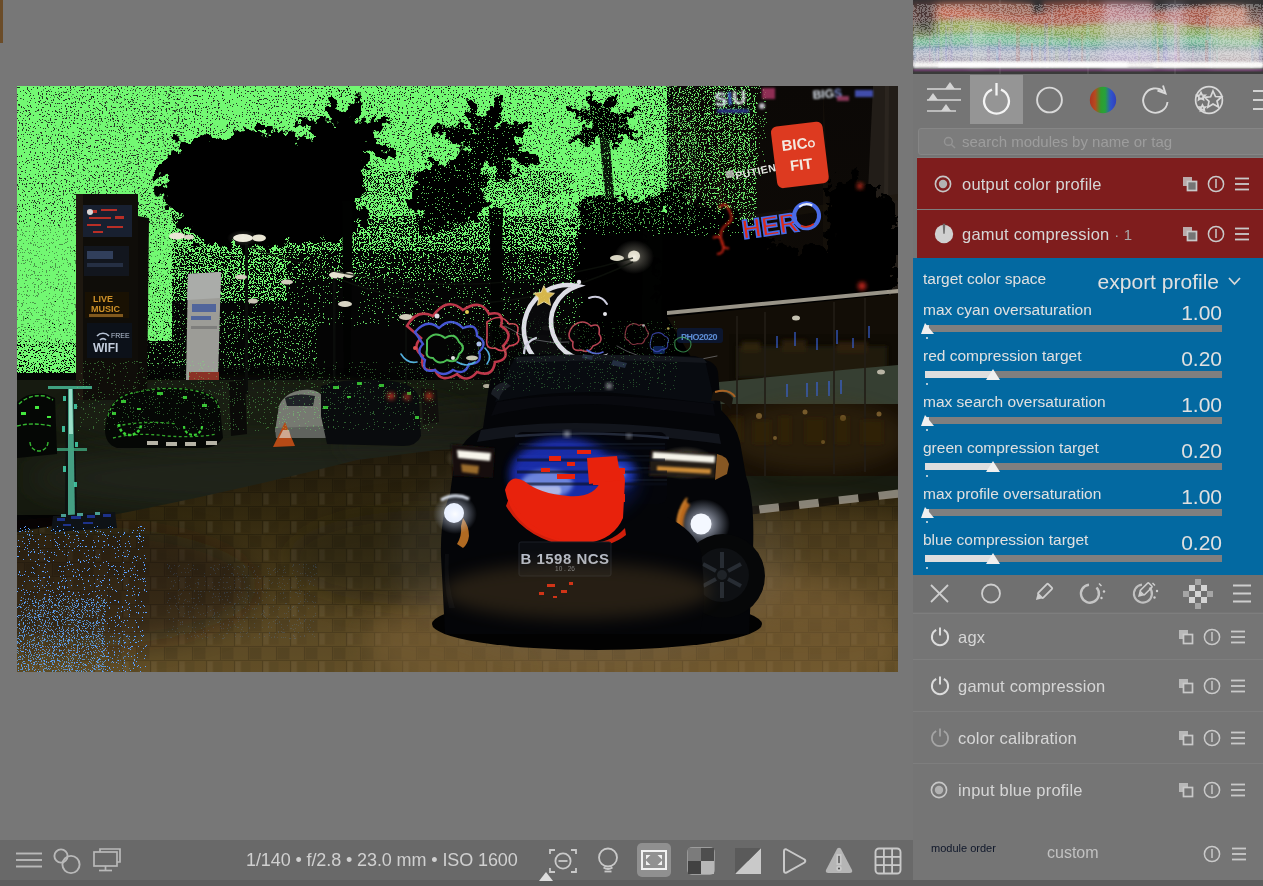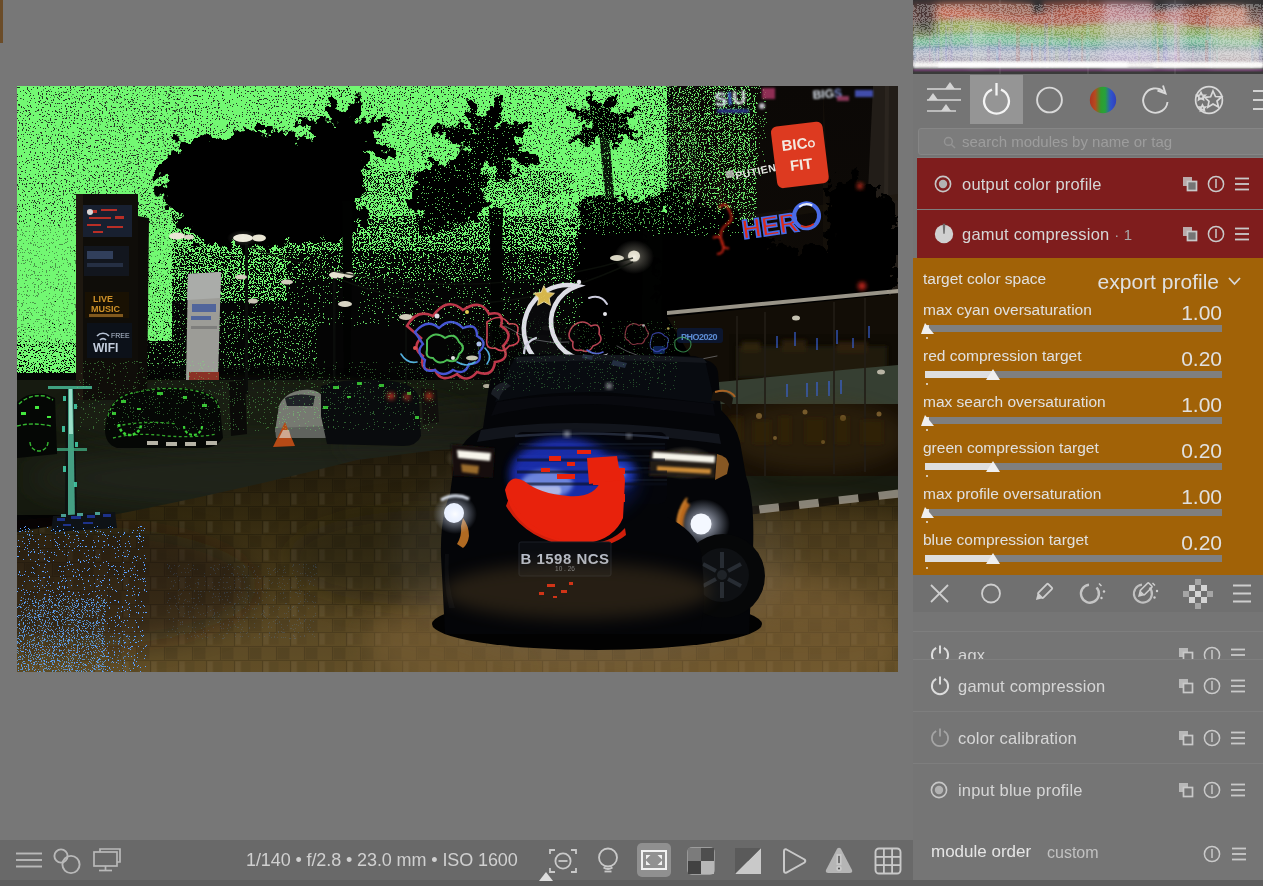--- a/index.html
+++ b/index.html
@@ -12,31 +12,31 @@
 #bstrip{left:0;top:880px;width:1263px;height:6px;background:#5d5d5d}
 #handle{left:539px;top:872px;width:0;height:0;border-left:7px solid transparent;border-right:7px solid transparent;border-bottom:9px solid #dddddd}
 
 .tabtile{left:57px;top:75px;width:53px;height:49px;background:#959595}
 #search{left:5px;top:128px;width:331px;height:25px;background:#7c7c7c;border:1px solid #868686;border-radius:3px;color:#9d9d9d;font-size:15px;line-height:25px;padding-left:24px}
 .mrow{left:4px;width:350px;background:#7f1d1d;border-top:1px solid #7f7f7f}
 .nm{position:absolute;left:45px;top:50%;transform:translateY(-50%);font-size:16.5px;color:#d6d6d6;letter-spacing:.2px}
 .nm .dim{color:#a8a8a8;font-size:15px}
 .ltog{position:absolute;left:16px;top:50%;transform:translateY(-50%)}
 .micons{position:absolute;right:14px;top:50%;transform:translateY(-50%)}
-.exp{left:0;width:350px;background:#a16207}
+.exp{left:0;width:350px;background:#0369a1}
 .slab{position:absolute;left:10px;font-size:15.5px;color:#e0e0e0}
 .sval{position:absolute;right:41px;font-size:21px;color:#e0e0e0}
 .track{position:absolute;left:12px;width:297px;height:7px;background:#7f7f7f}
 .fill{position:absolute;left:0;top:0;height:7px;background:#dedede}
 .tri{position:absolute;width:0;height:0;border-left:7px solid transparent;border-right:7px solid transparent;border-bottom:11px solid #efefef}
 .dot{position:absolute;width:2px;height:2px;background:#e8e8e8;border-radius:50%}
 #blendrow{left:0;top:575px;width:350px;height:37px;background:#707070}
 .lrow{left:0;width:350px;height:46px;background:#757575;border-top:1px solid #7e7e7e}
 #morow{left:0;top:828px;width:350px;height:52px}
-#morow .t1{position:absolute;left:18px;top:14px;font-size:17px;color:#e5e5e5}
+#morow .t1{position:absolute;left:18px;top:14px;font-size:11px;color:#0f172a}
 #morow .t2{position:absolute;left:134px;top:16px;font-size:16px;color:#c2c2c2}
 
 #exif{position:absolute;left:246px;top:0;height:40px;line-height:41px;font-size:18px;color:#d0d0d0;letter-spacing:-.1px}
 </style>
 </head>
 <body>
 <div class="abs" id="photo">
     <svg width="881" height="586" viewBox="0 0 881 586" style="display:block">
 <defs>
 <filter id="g85" x="0" y="0" width="100%" height="100%">
@@ -920,21 +920,21 @@
             <rect x="270" y="16" width="6" height="6" opacity=".55"></rect>
             <rect x="294" y="16" width="6" height="6" opacity=".55"></rect>
           </g>
 <g stroke-width="2">
             <line x1="320" y1="10.5" x2="338" y2="10.5"></line>
             <line x1="320" y1="18.5" x2="338" y2="18.5"></line>
             <line x1="320" y1="26.5" x2="338" y2="26.5"></line>
           </g>
 </g>
       </svg></div>
-  <div class="abs lrow" style="top:631px;height:45px">
+  <div class="abs lrow" style="top:613px;height:45px">
       <svg class="ltog" width="22" height="22" viewBox="0 0 22 22">
         <g stroke="#dcdcdc" fill="none" stroke-width="2">
           <path d="M7.2 3.9 A8.1 8.1 0 1 0 14.8 3.9"></path>
           <line x1="11" y1="1.5" x2="11" y2="9.5"></line>
         </g>
       </svg>
       <span class="nm">agx</span>
       <span class="micons">
         <svg width="76" height="20" viewBox="0 0 76 20" style="display:block">
           <g stroke="#c9c9c9" fill="none">

